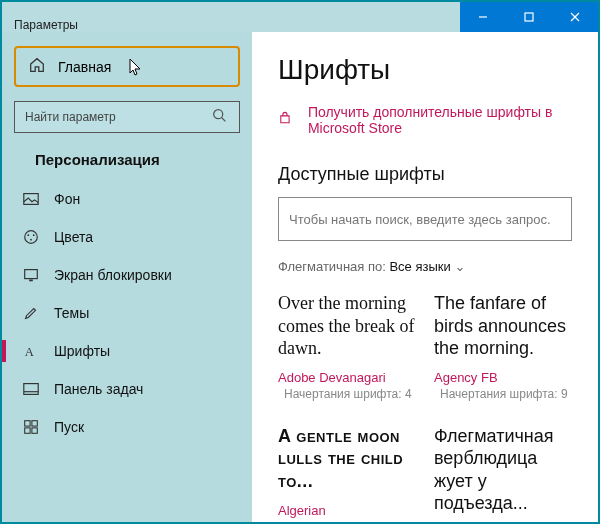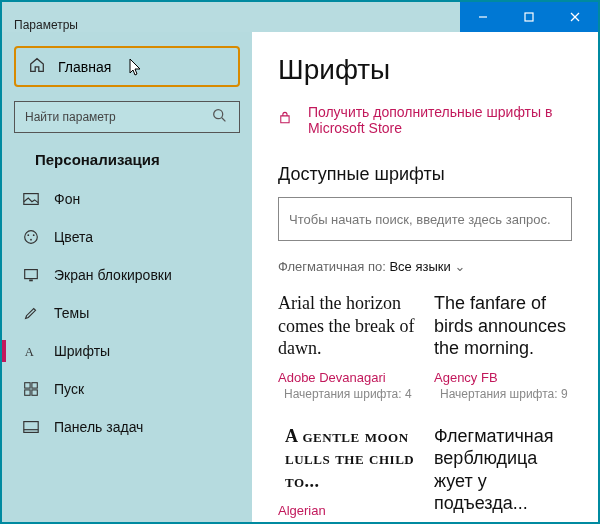--- a/index.html
+++ b/index.html
@@ -30,21 +30,21 @@
   .fontsearch { border: 1px solid #888; height: 44px; display: flex; align-items: center; padding: 0 10px; font-size: 13px; color: #777; margin-bottom: 18px; }
   .filter { font-size: 13px; color: #666; margin-bottom: 14px; }
   .filter .val { color: #111; }
   .fontgrid { display: grid; grid-template-columns: 1fr 1fr; gap: 4px 18px; }
   .fontcard { padding: 4px 0 14px 0; }
   .fontcard .sample { font-size: 18px; color: #111; line-height: 1.25; margin-bottom: 10px; min-height: 68px; }
   .fontcard .fname { color: #c2185b; font-size: 13px; margin-bottom: 2px; }
   .fontcard .fcount { color: #888; font-size: 12px; line-height: 1.3; margin-left: 6px; }
   .s-devanagari { font-family: "Times New Roman", serif; }
   .s-agency { font-family: "Arial Narrow", Arial, sans-serif; font-stretch: condensed; }
-  .s-algerian { font-variant: small-caps; font-family: Liberation Serif, serif; font-weight: bold; letter-spacing: 0.5px; margin-left: 7px; }
+  .s-algerian { font-variant: small-caps; font-family: Liberation Sans, sans-serif; font-weight: bold; letter-spacing: 0.5px; }
   .s-arial { font-family: Arial, sans-serif; }
   .icon svg { width: 18px; height: 18px; }
 </style>
 </head>
 <body>
 
 <div class="window">
   <div class="titlebar">
     <span class="titlebar-text">Параметры</span>
     <div class="winbtns">
@@ -136,36 +136,36 @@
         <span class="icon">
             <svg viewBox="0 0 20 20">
               <text x="3" y="15" font-size="14" font-family="serif" fill="#333">A</text>
             </svg>
           </span>
         <span>Шрифты</span>
       </div>
       <div class="nav-item">
         <span class="icon">
             <svg viewBox="0 0 20 20">
+              <rect x="2" y="4" width="16" height="12" fill="none" stroke="#333" stroke-width="1.3"></rect>
+              <line x1="2" y1="13" x2="18" y2="13" stroke="#333" stroke-width="1.3"></line>
+            </svg>
+          </span>
+        <span>Панель задач</span>
+      </div>
+      <div class="nav-item">
+        <span class="icon">
+            <svg viewBox="0 0 20 20">
               <rect x="3" y="3" width="6" height="6" fill="none" stroke="#333" stroke-width="1.2"></rect>
               <rect x="11" y="3" width="6" height="6" fill="none" stroke="#333" stroke-width="1.2"></rect>
               <rect x="3" y="11" width="6" height="6" fill="none" stroke="#333" stroke-width="1.2"></rect>
               <rect x="11" y="11" width="6" height="6" fill="none" stroke="#333" stroke-width="1.2"></rect>
             </svg>
           </span>
         <span>Пуск</span>
-      </div>
-      <div class="nav-item">
-        <span class="icon">
-            <svg viewBox="0 0 20 20">
-              <rect x="2" y="4" width="16" height="12" fill="none" stroke="#333" stroke-width="1.3"></rect>
-              <line x1="2" y1="13" x2="18" y2="13" stroke="#333" stroke-width="1.3"></line>
-            </svg>
-          </span>
-        <span>Панель задач</span>
       </div>
     </div>
 
     <div class="main">
       <h1>Шрифты</h1>
       <div class="storelink">
         <span class="bag">
           <svg viewBox="0 0 20 20">
               <path d="M4 7h12v10H4z M7 7V5a3 3 0 016 0v2" fill="none" stroke="#c2185b" stroke-width="1.5"></path>
             </svg>
@@ -177,21 +177,21 @@
         <span>Чтобы начать поиск, введите здесь запрос.</span>
       </div>
       <div class="filter">
         <span>Флегматичная по:</span>
         <span class="val">Все языки</span>
         <span> ⌄</span>
       </div>
 
       <div class="fontgrid">
         <div class="fontcard">
-          <div class="sample s-devanagari">Arial the horizon comes the break of dawn.</div>
+          <div class="sample s-devanagari">Over the morning comes the break of dawn.</div>
           <div class="fname">Adobe Devanagari</div>
           <div class="fcount">Начертания шрифта: 4</div>
         </div>
         <div class="fontcard">
           <div class="sample s-agency">The fanfare of birds announces the morning.</div>
           <div class="fname">Agency FB</div>
           <div class="fcount">Начертания шрифта: 9</div>
         </div>
         <div class="fontcard">
           <div class="sample s-algerian">A gentle moon lulls the child to...</div>

